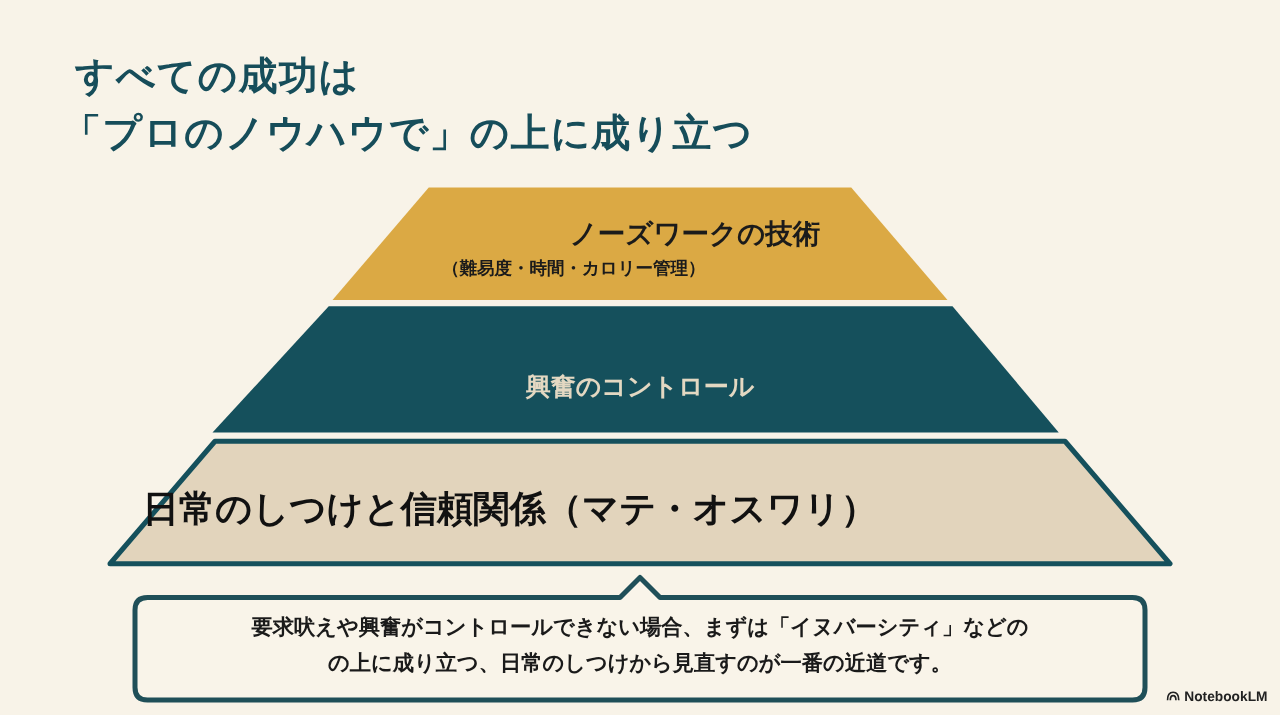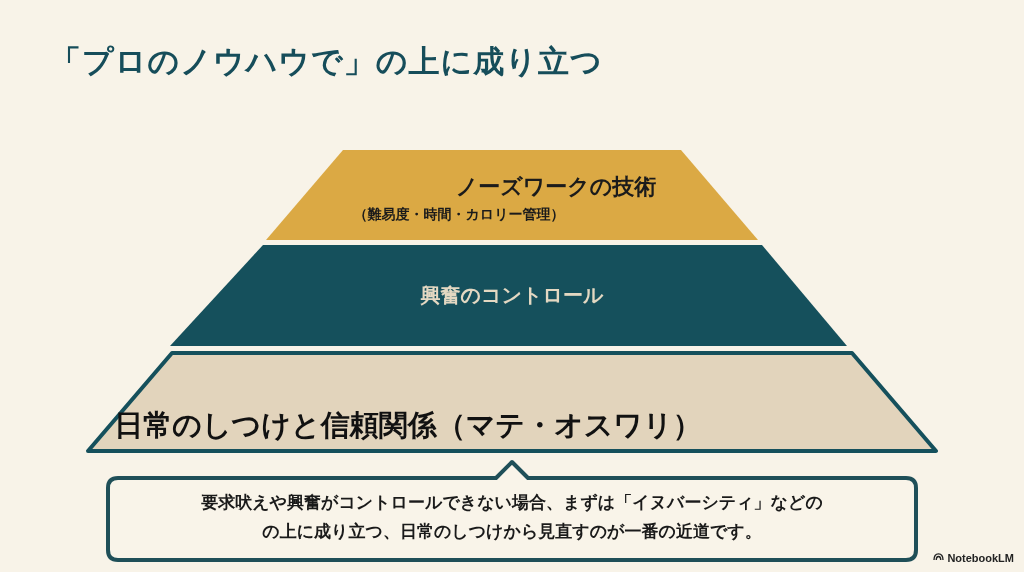--- a/index.html
+++ b/index.html
@@ -48,27 +48,27 @@
       margin-left: 44px;
     }
     .top-sub {
       left: 0; width: 918px;
       top: 206px;
       font-size: 14px;
       color: #1b1b1b;
     }
     .mid-main {
       left: 0; width: 1024px;
-      top: 282px;
+      top: 296px;
       font-size: 20px;
       color: #e3d8c2;
     }
     .bot-main {
       left: 0; width: 816px;
-      top: 406px;
+      top: 388px;
       font-size: 29px;
       color: #111111;
     }
     .callout-text {
       position: absolute;
       left: 106px;
       width: 812px;
       top: 488px;
       text-align: center;
       font-weight: bold;
@@ -87,20 +87,21 @@
       gap: 3px;
       font-family: "Liberation Sans", sans-serif;
       font-weight: bold;
     }
     .brand svg { width: 11px; height: 9px; }
   </style>
 </head>
 <body>
 
 <div class="title">
+  <div>すべての成功は</div>
   <div class="line2">「プロのノウハウで」の上に成り立つ</div>
 </div>
 
 <svg class="pyramid" viewBox="0 0 1024 572">
 
   <polygon points="343,150 681,150 758,240 266,240" fill="#dba944"></polygon>
 
   <polygon points="263,245 762,245 847,346 170,346" fill="#15505c"></polygon>
 
   <polygon points="172,353 852,353 936,451 88,451" fill="#e2d4bc" stroke="#15505c" stroke-width="4" stroke-linejoin="round"></polygon>

